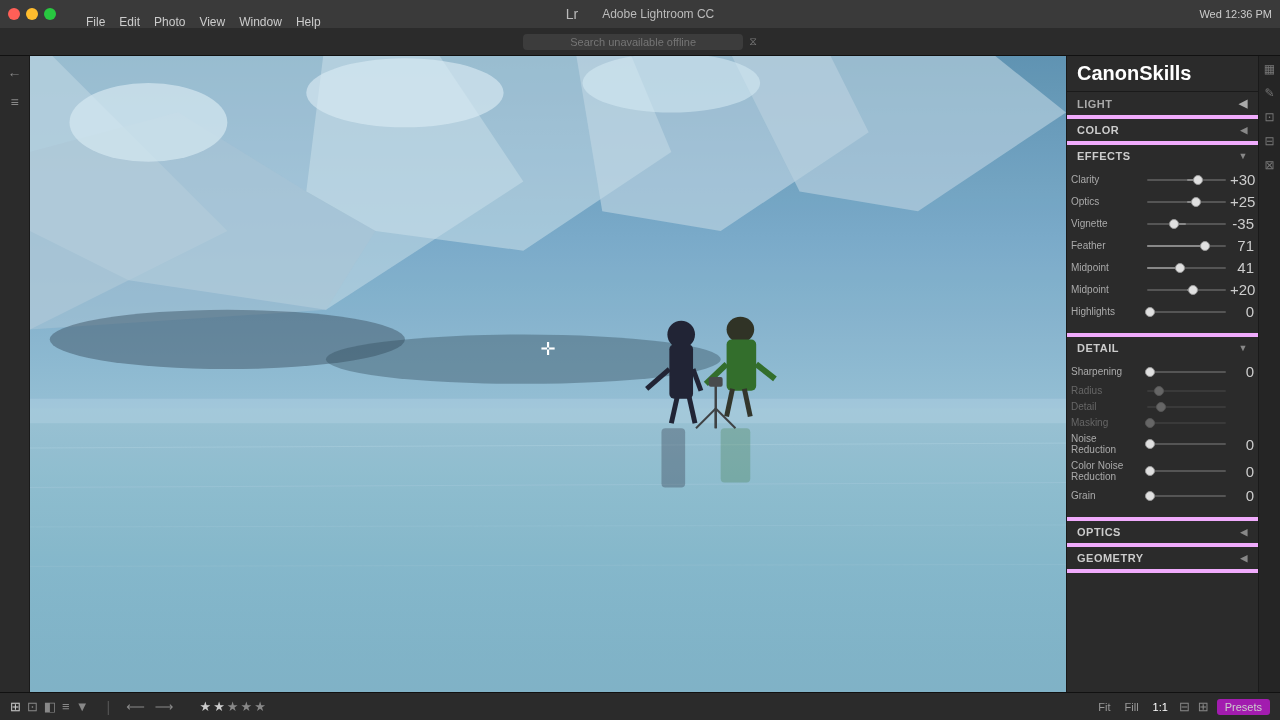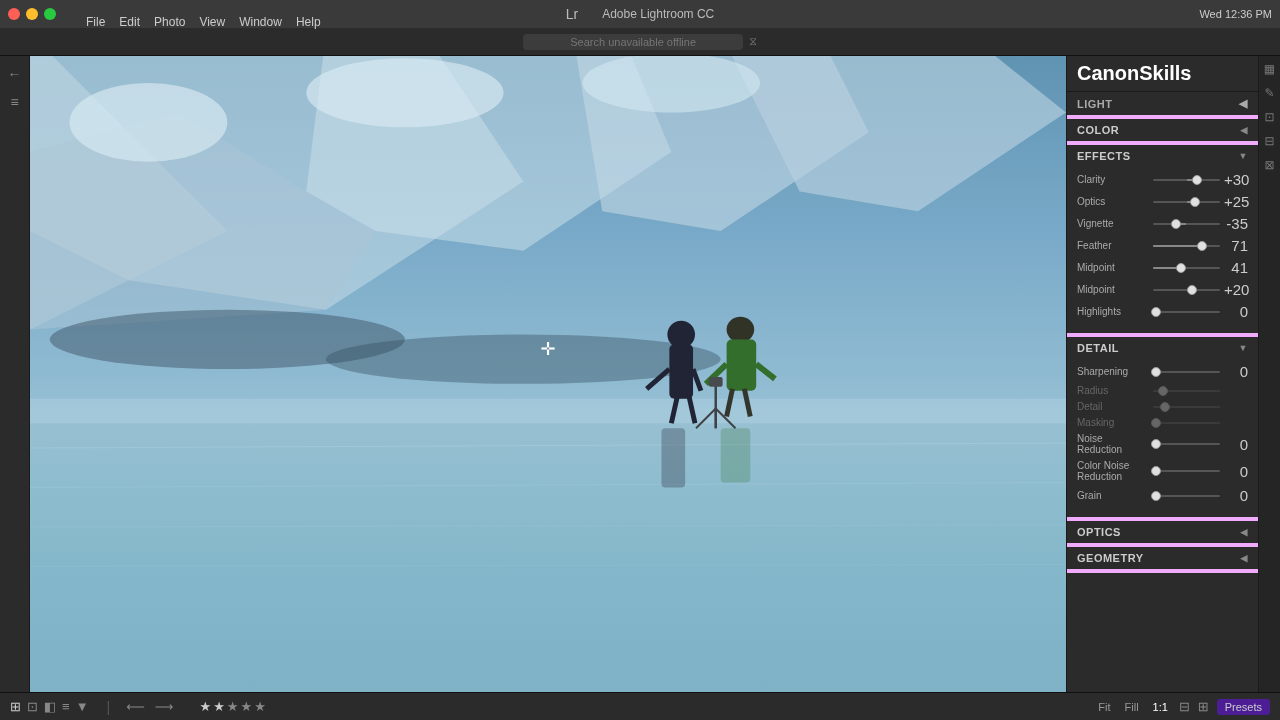--- a/index.html
+++ b/index.html
@@ -128,21 +128,21 @@
       font-size: 11px;
       font-weight: 700;
       color: #ccc;
       text-transform: uppercase;
       letter-spacing: 0.5px;
       cursor: pointer;
       background: #2b2b2b;
     }
     .section-chevron { font-size: 9px; color: #888; }
 
-    .section-content { padding: 4px 10px 8px; }
+    .section-content { padding: 4px 4px 8px; }
 
     
     .slider-row {
       display: flex;
       align-items: center;
       margin-bottom: 5px;
       gap: 4px;
     }
     .slider-label {
       font-size: 10px;
@@ -215,21 +215,21 @@
     }
     .bottom-icons { display: flex; gap: 6px; align-items: center; }
     .bottom-icon { font-size: 13px; color: #888; cursor: pointer; }
     .bottom-icon.active { color: #ccc; }
     .stars { display: flex; gap: 2px; align-items: center; margin-left: 16px; }
     .star { font-size: 13px; color: #888; cursor: pointer; }
     .star.filled { color: #ccc; }
     .bottom-right { margin-left: auto; display: flex; align-items: center; gap: 8px; font-size: 11px; color: #999; }
     .fit-btn { cursor: pointer; padding: 1px 3px; }
     .fit-btn.active { color: white; }
-    .presets-btn { background: #4c1d95; padding: 2px 8px; border-radius: 3px; font-size: 11px; color: #ccc; cursor: pointer; }
+    .presets-btn { background: #a21caf; padding: 2px 8px; border-radius: 3px; font-size: 11px; color: #ccc; cursor: pointer; }
 
     
     .light-section-header {
       display: flex;
       align-items: center;
       justify-content: space-between;
       padding: 5px 10px;
       font-size: 11px;
       font-weight: 700;
       color: #aaa;

